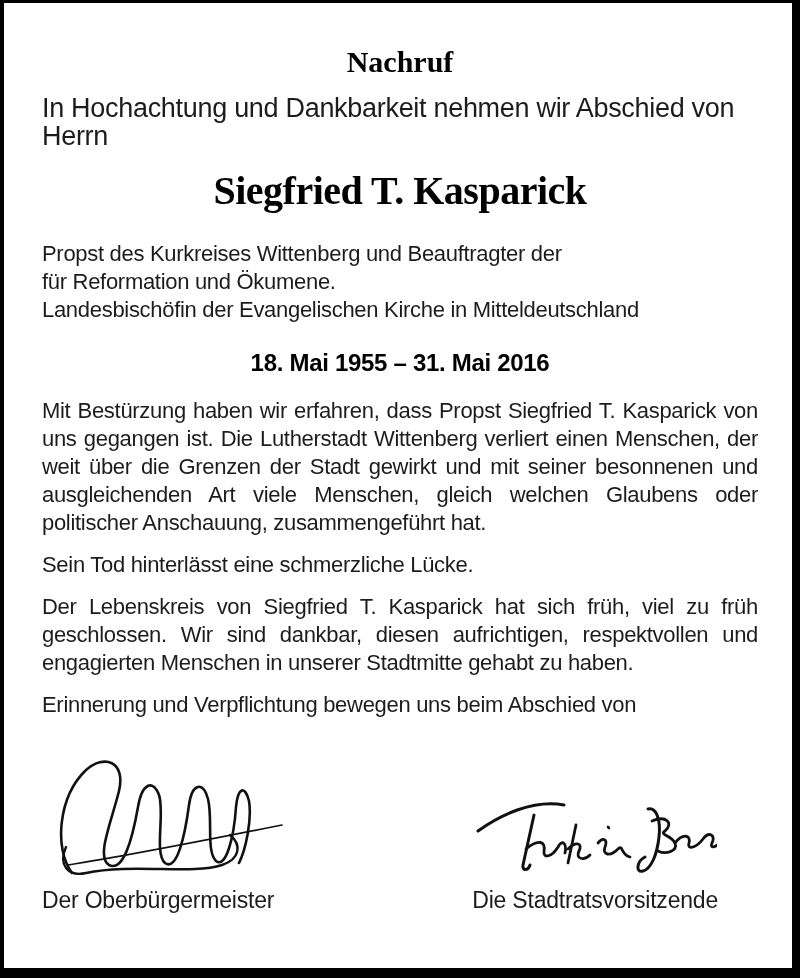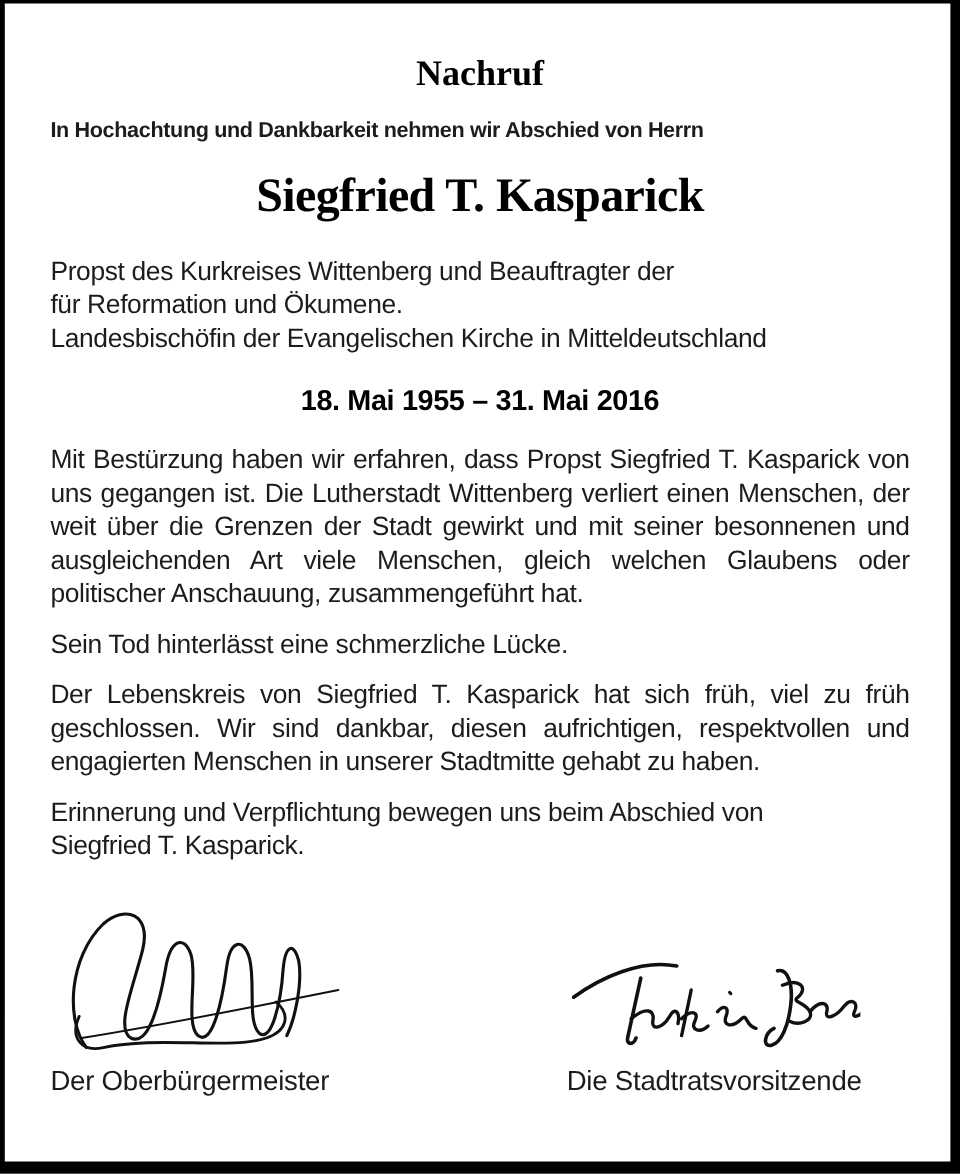--- a/index.html
+++ b/index.html
@@ -29,24 +29,23 @@
     margin: 41px 0 0 0;
     text-align: center;
     font-family: "Liberation Serif", serif;
     font-weight: bold;
     font-size: 30px;
     line-height: 36px;
     color: #000000;
   }
   .intro {
     margin: 14px 0 0 0;
-    font-size: 18px;
+    font-size: 27px;
     line-height: 28px;
     letter-spacing: -0.3px;
-    font-weight: bold;
   }
   .deceased-name {
     margin: 12px 0 0 0;
     text-align: center;
     font-family: "Liberation Serif", serif;
     font-weight: bold;
     font-size: 40px;
     line-height: 58px;
     letter-spacing: -0.5px;
     color: #000000;
@@ -126,21 +125,20 @@
     <div class="life-dates">18. Mai 1955 – 31. Mai 2016</div>
 
     <p class="body-par first-par justified">Mit Bestürzung haben wir erfahren, dass Propst Siegfried T. Kasparick von uns gegangen ist. Die Lutherstadt Wittenberg verliert einen Menschen, der weit über die Grenzen der Stadt gewirkt und mit seiner besonnenen und ausgleichenden Art viele Menschen, gleich welchen Glaubens oder politischer Anschauung, zusammengeführt hat.</p>
 
     <p class="body-par">Sein Tod hinterlässt eine schmerzliche Lücke.</p>
 
     <p class="body-par justified">Der Lebenskreis von Siegfried T. Kasparick hat sich früh, viel zu früh geschlossen. Wir sind dankbar, diesen aufrichtigen, respektvollen und engagierten Menschen in unserer Stadtmitte gehabt zu haben.</p>
 
     <p class="body-par multiline">
       <span>Erinnerung und Verpflichtung bewegen uns beim Abschied von</span>
-      <span>Siegfried T. Kasparick.</span>
     </p>
 
 
     <div class="signatures">
 
       <div class="sig-block left">
         <svg class="sig-image mayor" width="235" height="128" viewBox="0 0 235 128">
           <path stroke-width="2.6" d="
             M 20 120 C 2 96, 6 44, 34 17
             C 52 1, 74 8, 67 38

